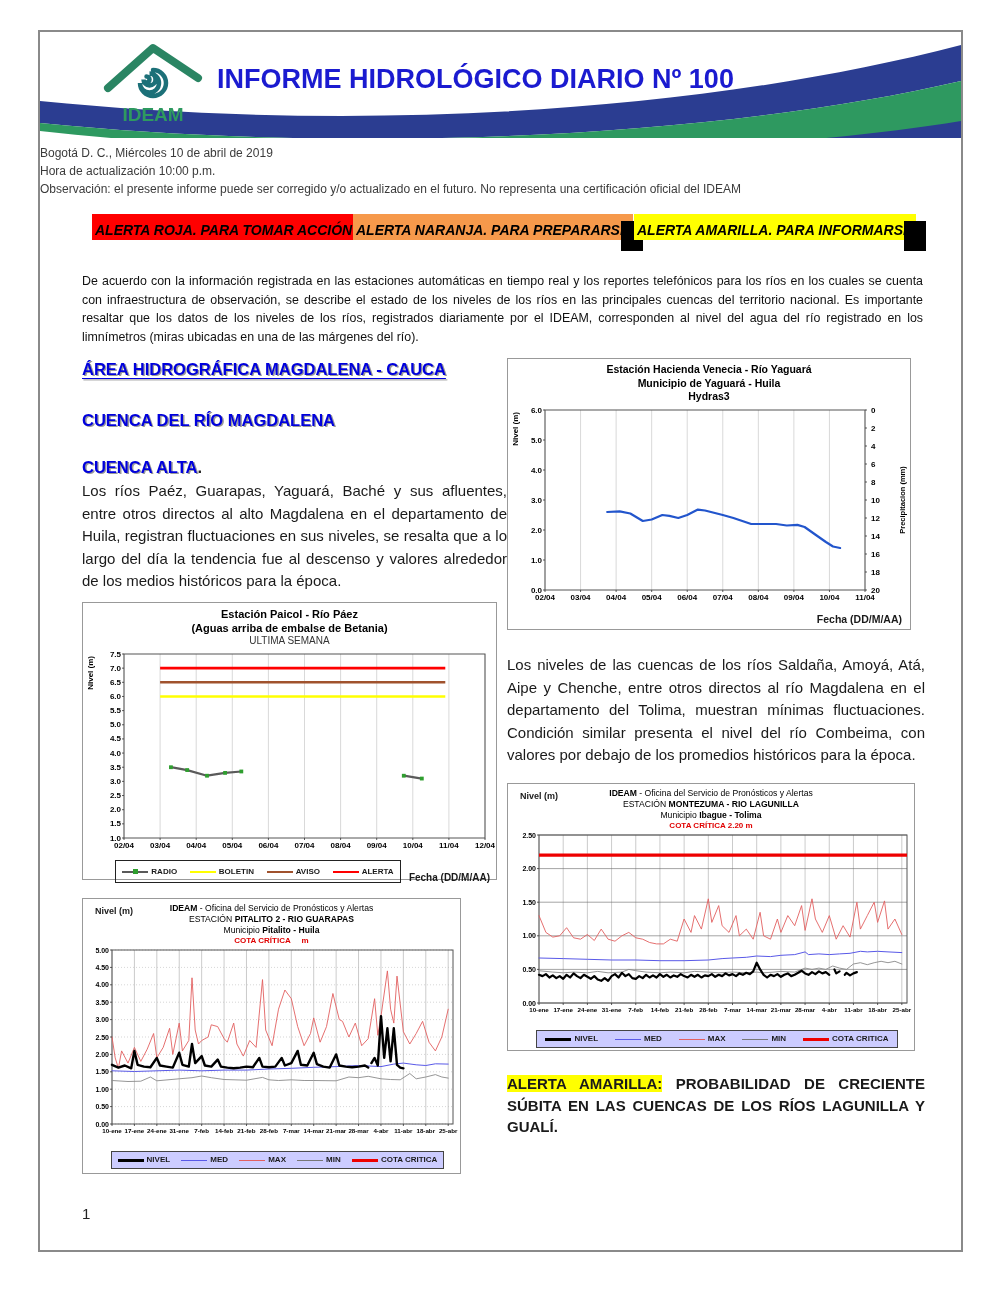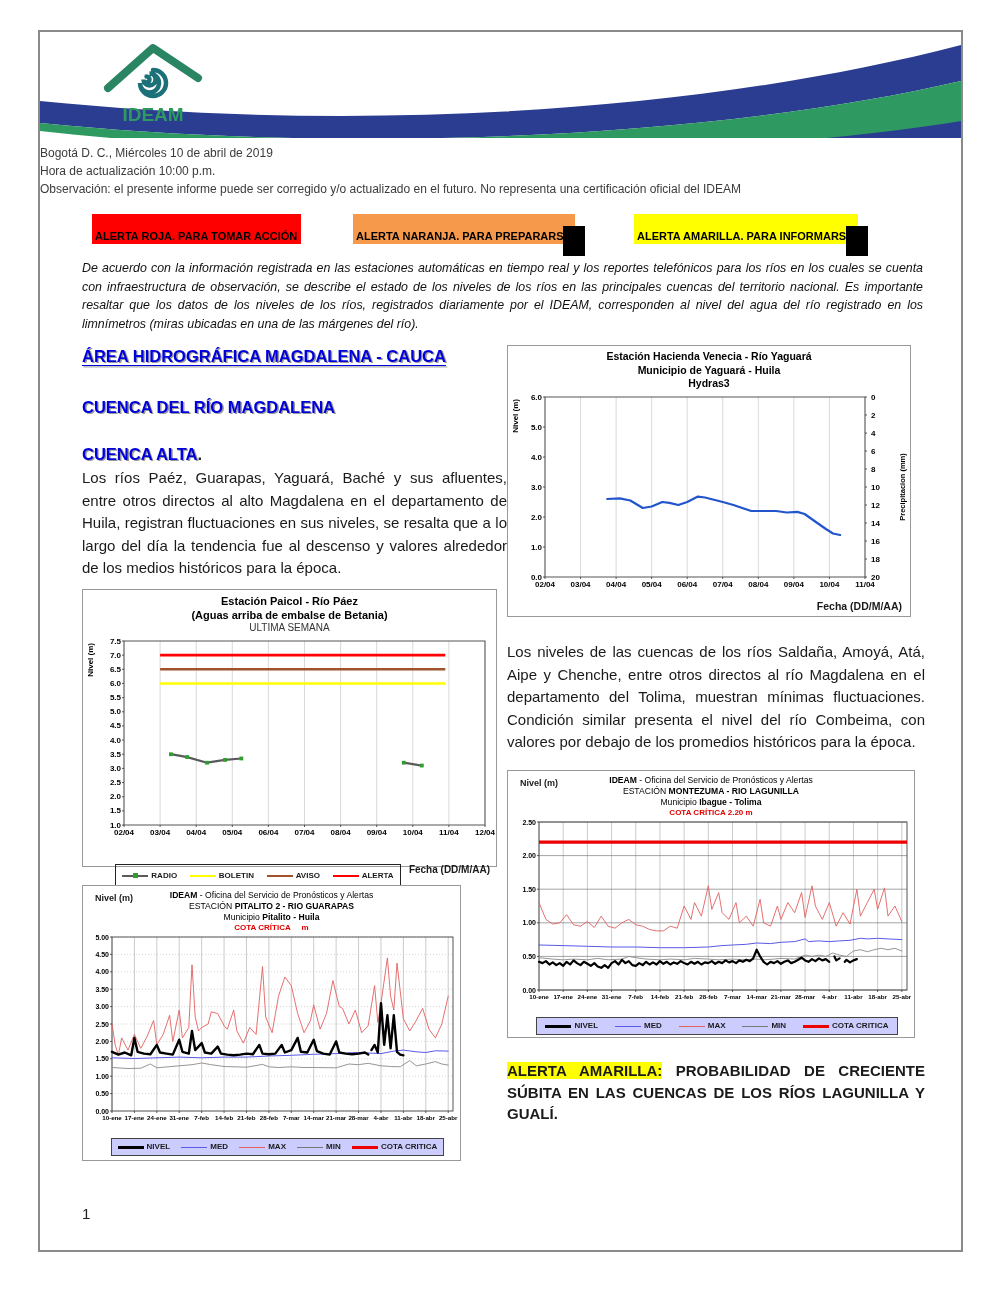--- a/index.html
+++ b/index.html
@@ -8,27 +8,27 @@
   
   .hdr{position:relative; height:106px; overflow:hidden;}
   .hdr-title{position:absolute; left:177px; top:32px; font-size:27px; font-weight:bold; color:#1b1bd0; letter-spacing:0px; white-space:nowrap;}
   .logo{position:absolute; left:56px; top:4px; width:118px; height:100px;}
   .swoosh{position:absolute; left:0; bottom:0; width:921px; height:103px;}
   
   .dateblock{margin-top:6px; padding-right:36px; text-align:left; font-size:12px; color:#3b3b3b; line-height:1.5;}
   
   .alert-row{position:relative; height:38px; margin-top:12px;}
   .badge-wrap{position:absolute; top:4px; white-space:nowrap;}
-  .badge{display:inline-block; font-weight:bold; font-size:11px; color:#000; padding:16px 4px 2px 3px;}
+  .badge{display:inline-block; font-weight:bold; font-size:14px; color:#000; padding:8px 4px 2px 3px;font-style:italic;}
   .badge.red{background:#ff0000;}
   .badge.orange{background:#f6994b;}
   .badge.yellow{background:#ffff00;}
   .black-box{display:inline-block; width:22px; height:30px; background:#000; margin-left:-12px; vertical-align:middle; transform:translateY(5px);}
   
-  .intro{margin:11px 38px 0 42px; font-size:12.4px; font-style:italic; text-align:justify; line-height:1.5; color:#111;}
+  .intro{margin:24px 38px 0 42px; font-size:12.4px; text-align:justify; line-height:1.5; color:#111;}
   
   .cols{display:grid; grid-template-columns:425px 1fr; padding:10px 36px 0 42px;}
   h1.sec{font-size:16.5px; font-weight:bold; color:#0000dd; text-decoration:underline; text-underline-offset:3px; margin:4px 0 0 0; text-shadow:1.4px 1.4px 0 rgba(70,70,70,.55);}
   h2.sec{font-size:16.5px; font-weight:bold; color:#0000dd; margin:32px 0 0 0; text-shadow:1.4px 1.4px 0 rgba(70,70,70,.55);}
   h3.sec{font-size:16.5px; font-weight:bold; color:#0000dd; margin:28px 0 2px 0; text-shadow:1.4px 1.4px 0 rgba(70,70,70,.55);}
   h3.sec .dot{color:#222; text-shadow:none;}
   .body-p{font-size:15px; line-height:1.5; text-align:justify; margin:3px 0 0 0;}
   
   .chartbox{background:#fff; border:1px solid #999; box-sizing:border-box; position:relative;}
   .cb1{width:415px; height:278px; margin-top:9px;}
@@ -38,21 +38,21 @@
   .ct{text-align:center; line-height:1.28; padding-top:4px;}
   .ct .t-b{font-weight:bold;}
   .ct1-l1,.ct1-l2{font-size:11px; font-weight:bold; color:#000;}
   .ct1-l3{font-size:10px; color:#333;}
   .ct3 div{font-size:10.5px; font-weight:bold; color:#000;}
   .ospa{font-size:8.6px; color:#000;}
   .ospa .red{color:#e00000; font-weight:bold; font-size:8px;}
   .nivel-lab{position:absolute; left:12px; top:7px; font-size:9px; font-weight:bold;}
   .fecha-lab{font-weight:bold; font-size:10.5px; text-align:right; padding-right:8px; margin-top:1px;}
   
-  .leg-row1{display:flex; align-items:flex-start; margin:17px 6px 0 32px;}
+  .leg-row1{display:flex; align-items:flex-end; margin:0 6px 0 32px;}
   .leg-box{flex:1; border:1.4px solid #222; display:flex; justify-content:space-around; align-items:center; height:21px; font-size:8px; font-weight:bold;}
   .leg-fecha{font-weight:bold; font-size:10px; margin-left:8px; white-space:nowrap;}
   .leg-bar{margin:3px 16px 0 28px; background:#ccccff; border:1px solid #444; height:16px; display:flex; justify-content:space-around; align-items:center; font-size:8px; font-weight:bold;}
   .leg-item{white-space:nowrap;}
   .leg-swatch{display:inline-block; width:26px; position:relative; vertical-align:middle; margin-right:3px; border-top-style:solid;}
   .leg-marker{position:absolute; left:11px; top:-3.5px; width:5px; height:5px;}
   .leg-label{vertical-align:middle;}
   
   .alert-par{font-size:15px; line-height:1.45; text-align:justify; margin:22px 0 0 0; font-weight:bold;}
   .alert-par .hl{background:#ffff00;}
@@ -68,20 +68,21 @@
     <svg class="swoosh" viewBox="0 0 921 103" preserveAspectRatio="none">
       <path d="M660,103 C790,100 868,84 921,56 L921,103 Z" fill="#2b3d91"></path>
       <path d="M0,66 C320,98 660,78 921,10 L921,46 C680,102 320,120 0,88 Z" fill="#2b3d91"></path>
       <path d="M0,88 C320,120 680,102 921,46 L921,86 C700,122 330,132 0,96 Z" fill="#2e9960"></path>
     </svg>
     <svg class="logo" viewBox="0 0 118 100">
       <polyline points="12,52 57,12 102,42" fill="none" stroke="#2a8563" stroke-width="8" stroke-linecap="round" stroke-linejoin="round"></polyline>
       <path d="M57,34 a13,13 0 1,1 -13,13 a9.5,9.5 0 1,0 9.5,-9.5 a6,6 0 1,1 -6,6 a3,3 0 1,0 3,-3" fill="none" stroke="#1c7078" stroke-width="4.5" stroke-linecap="round"></path>
       <text x="57" y="85" text-anchor="middle" font-size="19" font-weight="bold" fill="#2e9960">IDEAM</text>
     </svg>
+    <div class="hdr-title">INFORME HIDROLÓGICO DIARIO Nº 100</div>
   </div>
 
   <div class="dateblock">
     <div>Bogotá D. C., Miércoles 10 de abril de 2019</div>
     <div>Hora de actualización 10:00 p.m.</div>
     <div>Observación: el presente informe puede ser corregido y/o actualizado en el futuro. No representa una certificación oficial del IDEAM</div>
   </div>
 
   <div class="alert-row">
     <span class="badge-wrap" style="left:52px;">

